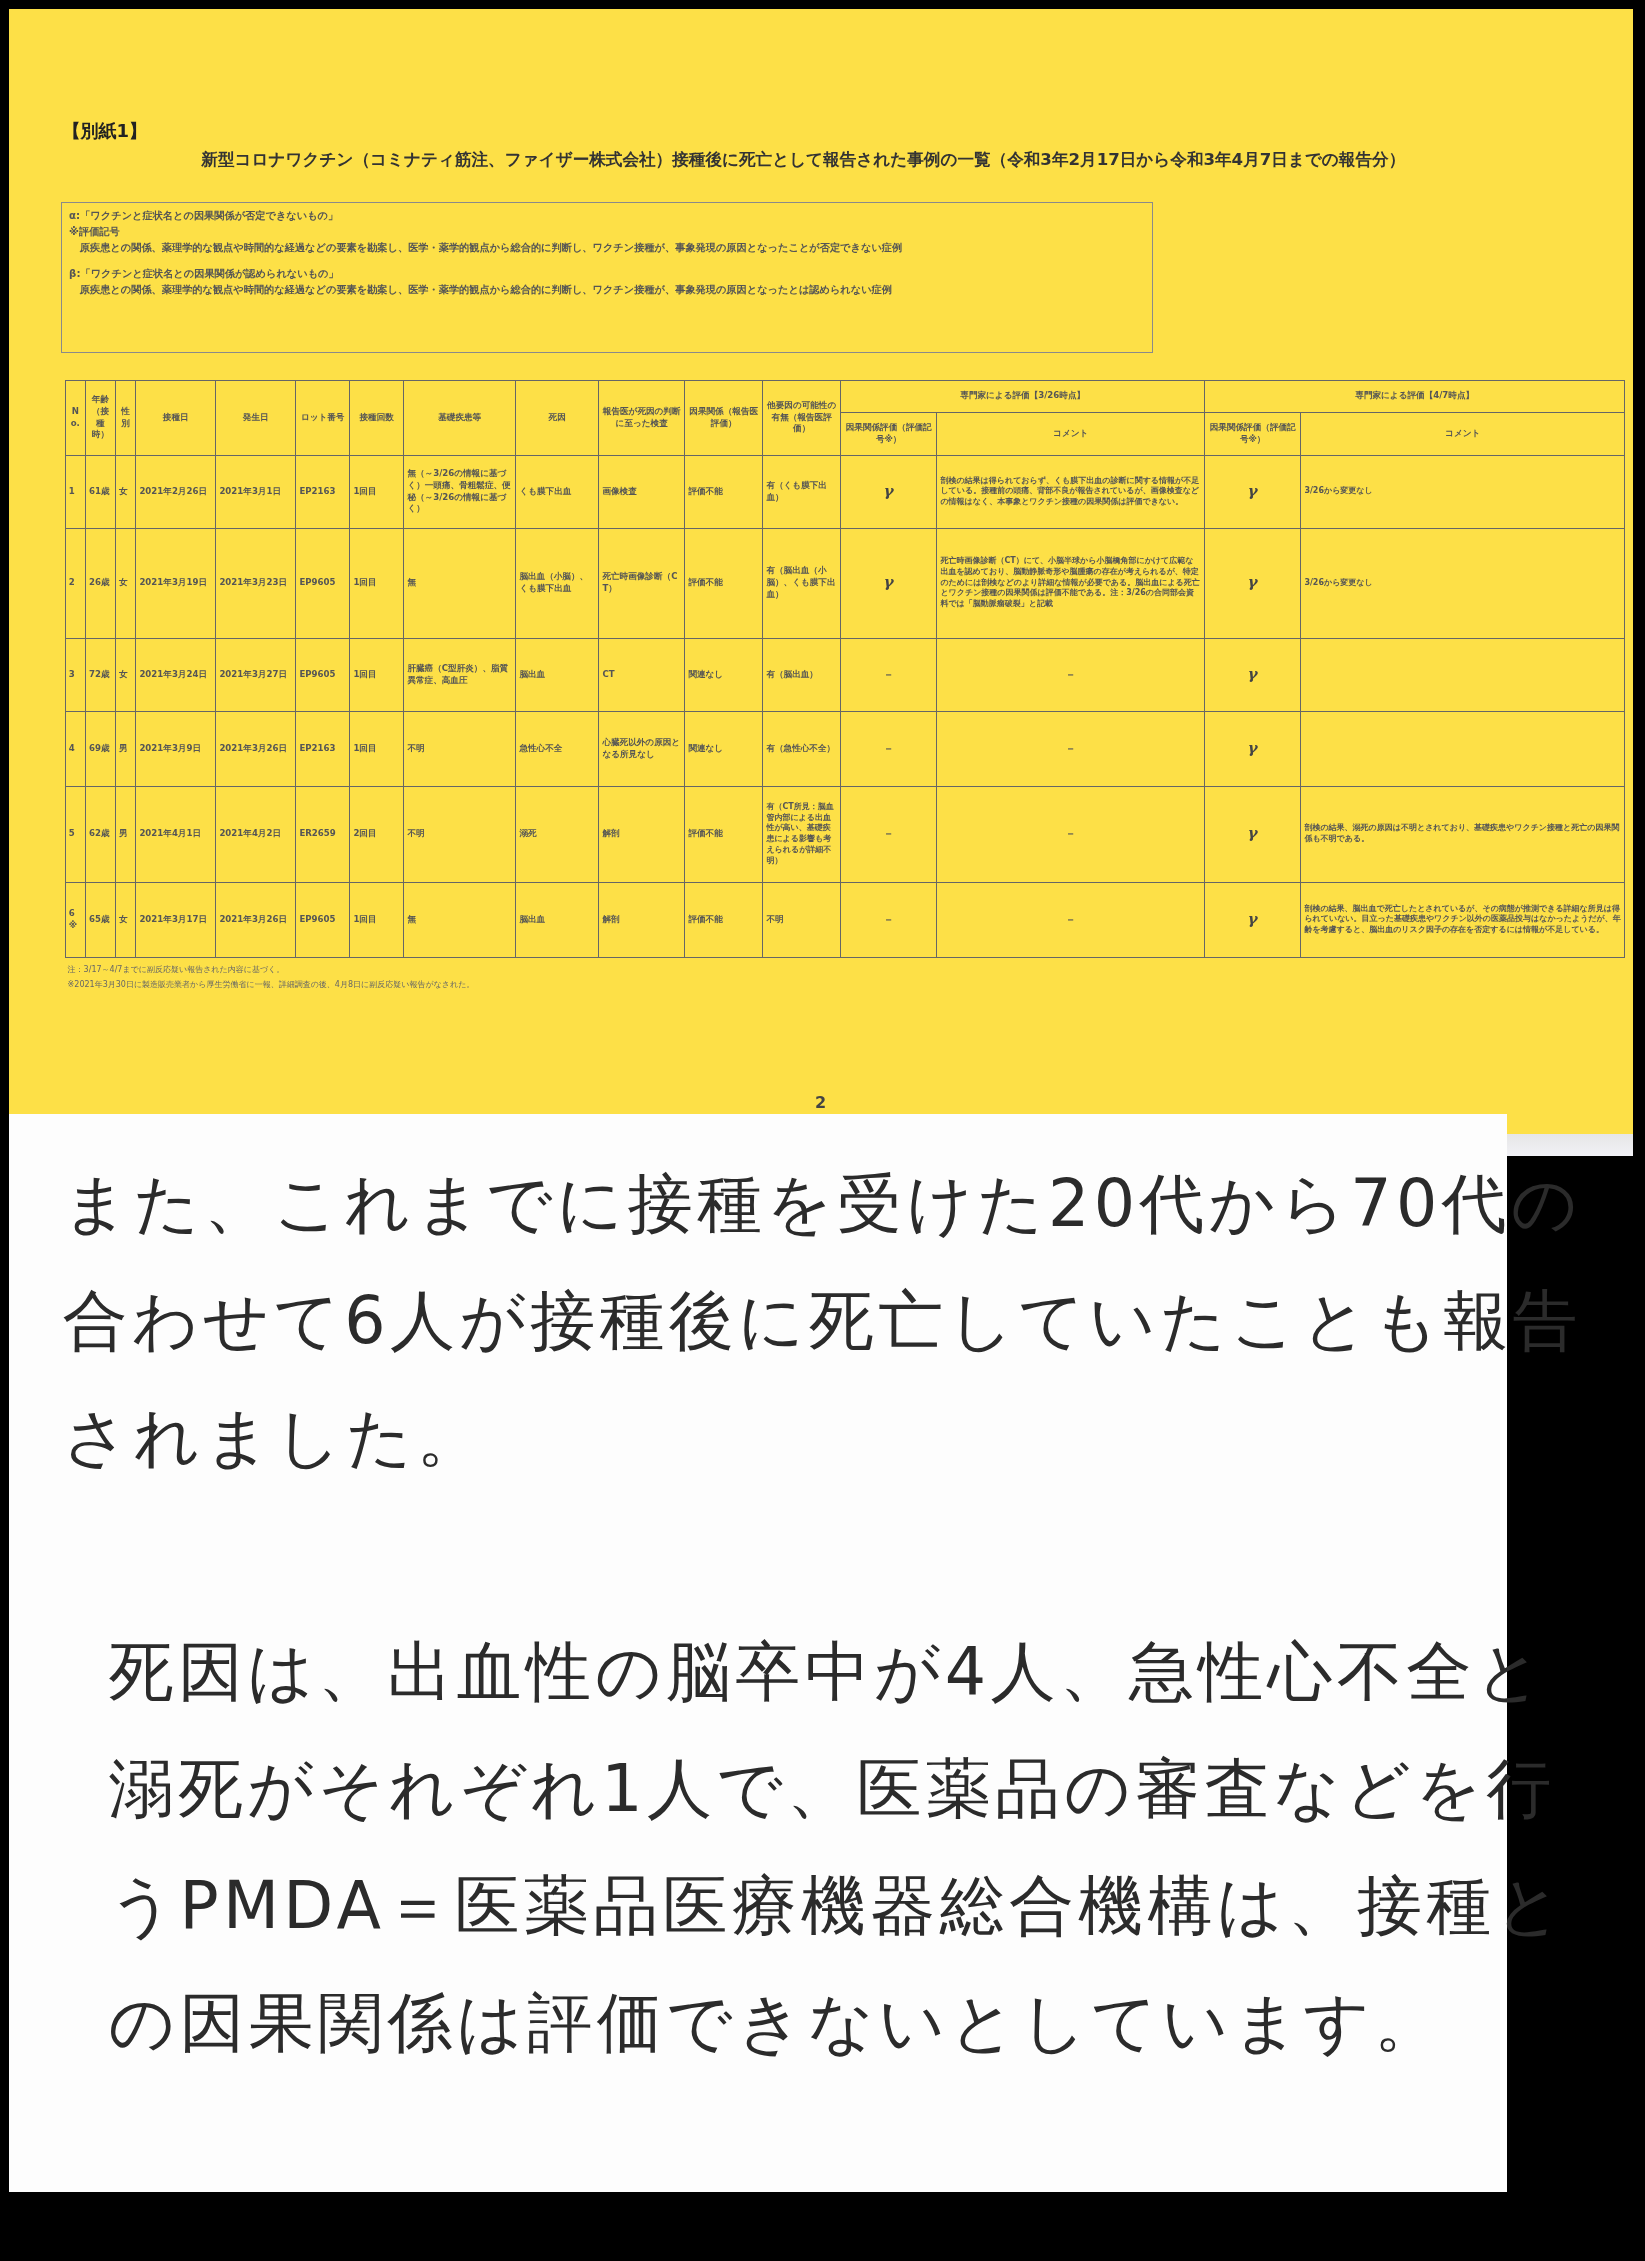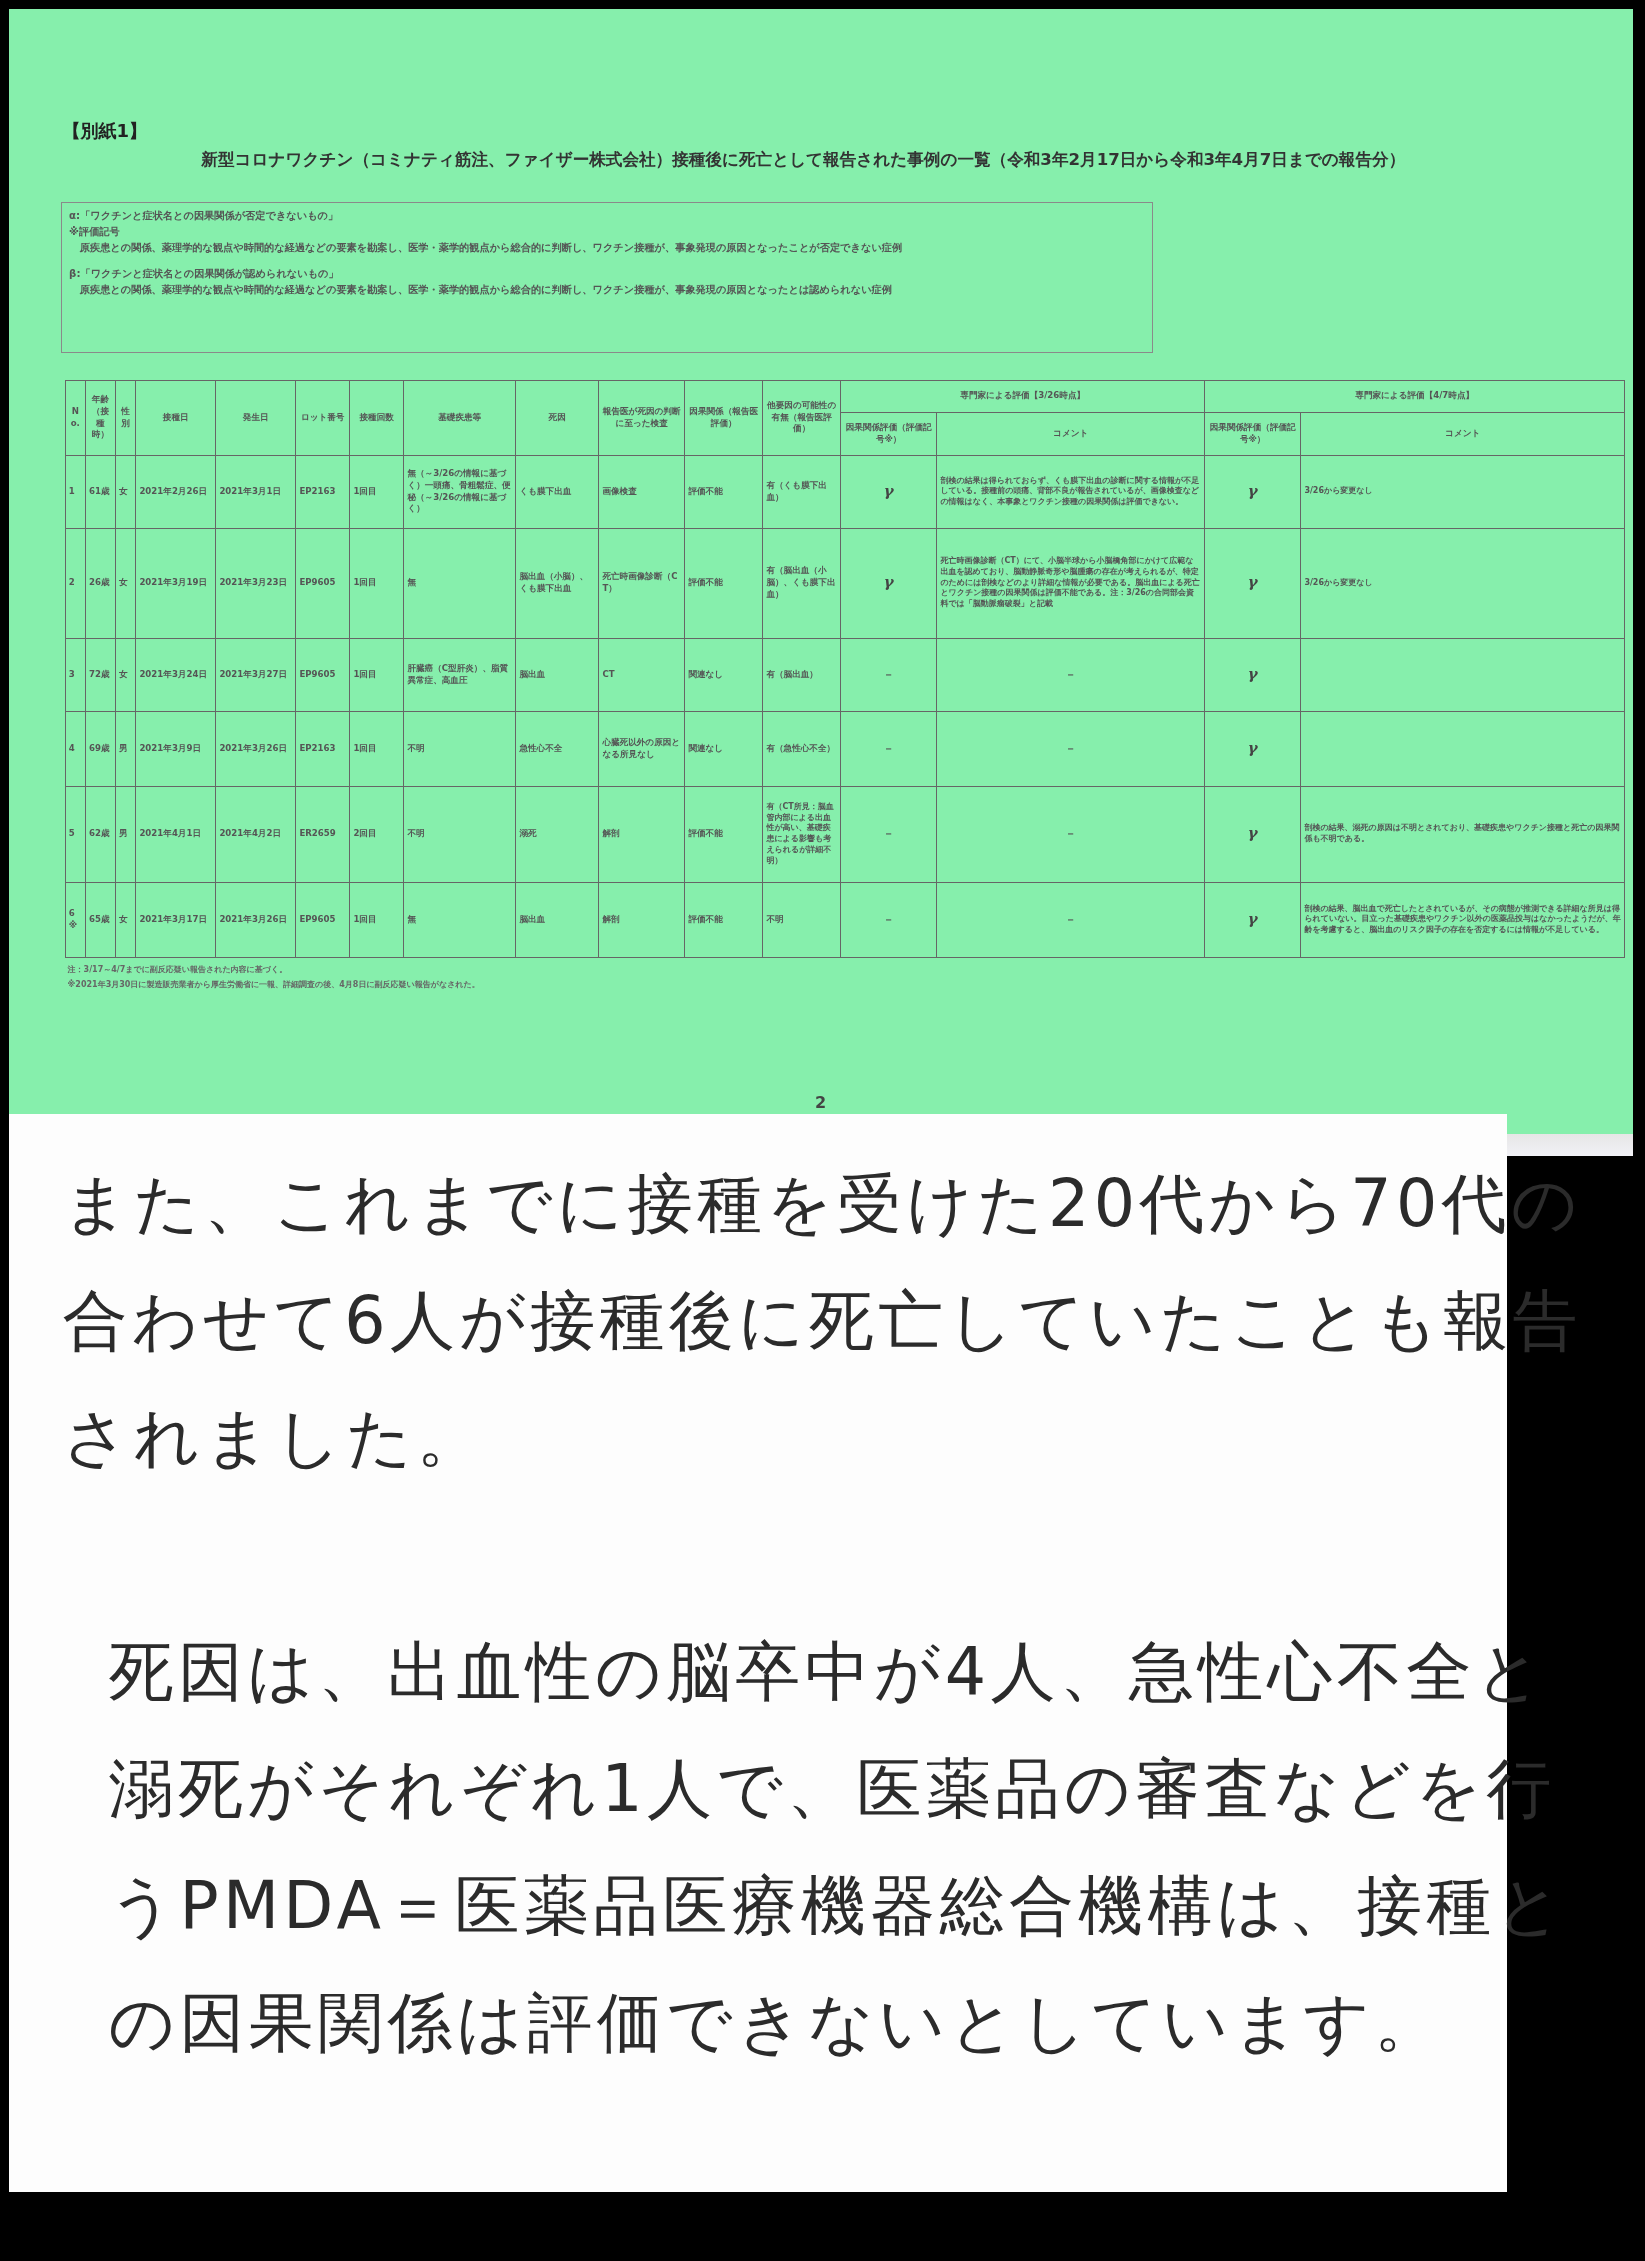--- a/index.html
+++ b/index.html
@@ -1,33 +1,33 @@
 <!DOCTYPE html>
 <html style="font-size:8.6px"><head>
 <meta charset="utf-8">
 <style>
   html,body{margin:0;padding:0;}
   body{width:1646px;height:2261px;background:#000;position:relative;overflow:hidden;font-family:"DejaVu Sans","Liberation Sans",sans-serif;color:#2a2a2a;}
-  .panel-top{position:absolute;left:8.6px;top:8.6px;width:1624px;height:1147px;background:#86efac;}
+  .panel-top{position:absolute;left:8.6px;top:8.6px;width:1624px;height:1147px;background:#fde047;}
   .panel-top .shade{position:absolute;left:0;right:0;bottom:0;height:21.4px;background:linear-gradient(#e6e6e6,#f1f1f6);}
   .panel-bottom{position:absolute;left:8.6px;top:1114px;width:1498px;height:1078px;background:#fdfdfd;}
   .doc{position:absolute;left:0;top:0;width:1624px;height:1124px;}
   .bekki{position:absolute;left:54px;top:110px;font-size:18px;font-weight:bold;color:#222;}
   .doc-title{position:absolute;left:0;width:1568px;text-align:center;top:140px;font-size:16.6px;font-weight:bold;color:#333;padding-left:21.4px;box-sizing:border-box;}
   .legend{position:absolute;left:52px;top:193px;width:1092px;height:151px;border:1.1px solid #8a8a8a;box-sizing:border-box;padding:5.4px 7.5px;font-size:10.2px;font-weight:bold;color:#555;line-height:16px;}
   .legend .sub{padding-left:10.7px;}
   .legend .gap{height:9.6px;}
   table.cases{position:absolute;left:56px;top:371px;width:1526px;border-collapse:collapse;table-layout:fixed;font-size:8.6px;color:#555;font-weight:bold;}
   table.cases th,table.cases td{border:1.1px solid #666;padding:2.1px 3.2px;vertical-align:middle;line-height:11.8px;word-break:break-all;}
   table.cases thead th{text-align:center;font-weight:bold;}
   table.cases tbody td{text-align:left;}
   table.cases td.gamma{text-align:center;font-size:15px;font-style:italic;font-family:"DejaVu Serif",serif;color:#444;}
   table.cases td.dash{text-align:center;font-size:10.7px;}
   table.cases td.comment{font-size:8px;line-height:10.7px;}
-  .footnotes{position:absolute;left:59px;top:953px;font-size:8px;color:#666;font-weight:bold;line-height:15px;}
+  .footnotes{position:absolute;left:59px;top:953px;font-size:8px;color:#666;font-weight:normal;line-height:15px;}
   .pagenum{position:absolute;left:0;width:1624px;text-align:center;top:1084px;font-size:16px;font-weight:bold;color:#444;}
   .home-bar{position:absolute;left:484px;top:1125px;width:650px;height:15px;border-radius:7.5px;background:#000;}
   .article{position:absolute;left:54px;top:31px;width:1541px;font-size:65px;line-height:117px;color:#2b2b2b;letter-spacing:4.3px;}
   .article p{margin:0;}
   .article p + p{margin-top:117px;margin-left:46px;}
 </style>
 </head>
 <body>
 
 <div class="panel-top">

